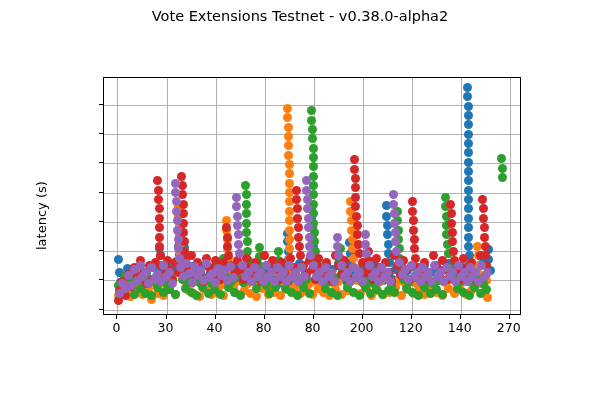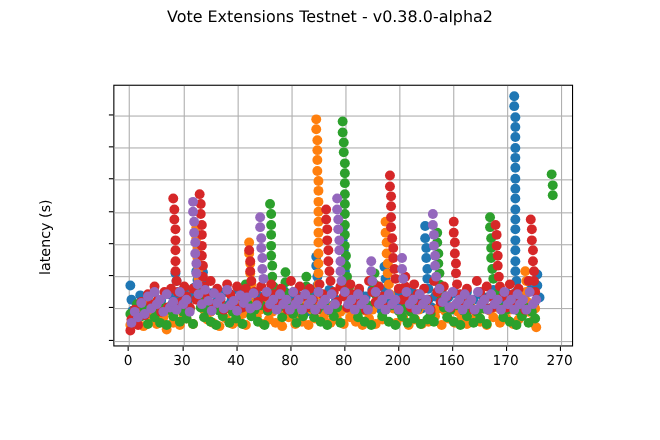--- a/index.html
+++ b/index.html
@@ -921,23 +921,23 @@
       <div class="xticklabel" style="left: 165.516px;">30</div>
       <div class="xtick" style="left: 214.548px;"></div>
       <div class="xticklabel" style="left: 214.548px;">40</div>
       <div class="xtick" style="left: 263.581px;"></div>
       <div class="xticklabel" style="left: 263.581px;">80</div>
       <div class="xtick" style="left: 312.613px;"></div>
       <div class="xticklabel" style="left: 312.613px;">80</div>
       <div class="xtick" style="left: 361.645px;"></div>
       <div class="xticklabel" style="left: 361.645px;">200</div>
       <div class="xtick" style="left: 410.677px;"></div>
-      <div class="xticklabel" style="left: 410.677px;">160</div>
+      <div class="xticklabel" style="left: 410.677px;">120</div>
       <div class="xtick" style="left: 459.71px;"></div>
-      <div class="xticklabel" style="left: 459.71px;">170</div>
+      <div class="xticklabel" style="left: 459.71px;">140</div>
       <div class="xtick" style="left: 508.742px;"></div>
       <div class="xticklabel" style="left: 508.742px;">270</div>
       <div class="ytick" style="top: 308.568px;"></div>
       <div class="ytick" style="top: 279.329px;"></div>
       <div class="ytick" style="top: 250.091px;"></div>
       <div class="ytick" style="top: 220.853px;"></div>
       <div class="ytick" style="top: 191.614px;"></div>
       <div class="ytick" style="top: 162.376px;"></div>
       <div class="ytick" style="top: 133.138px;"></div>
       <div class="ytick" style="top: 103.899px;"></div>

